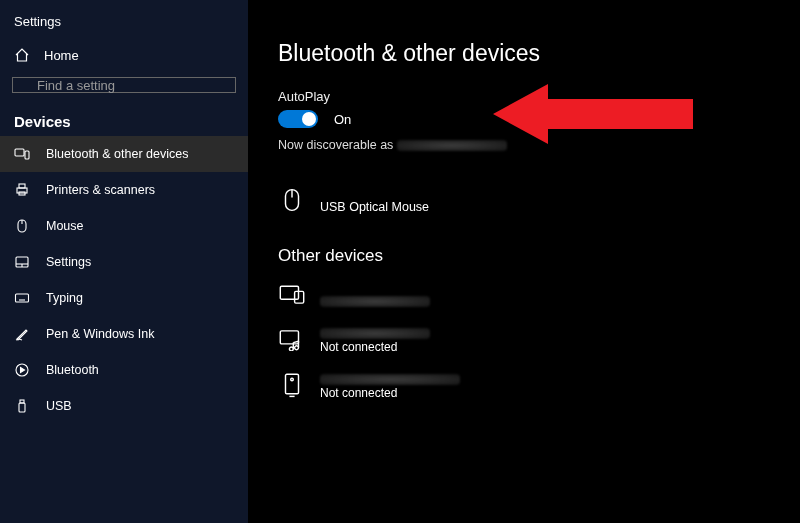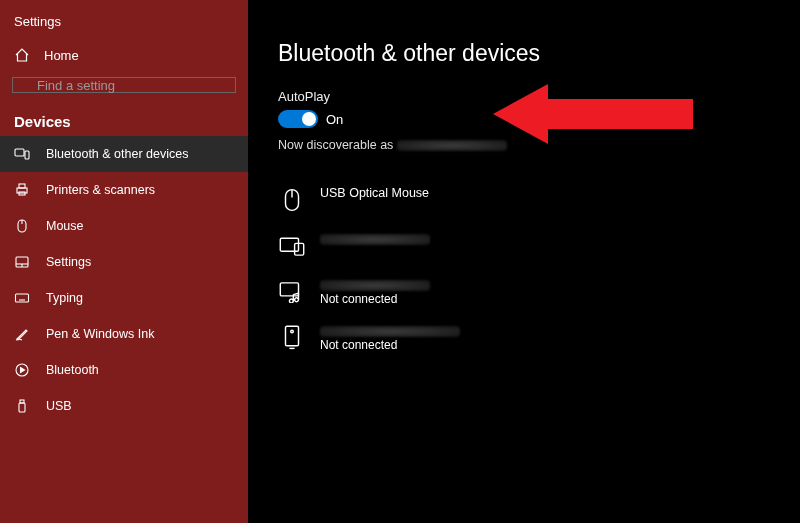--- a/index.html
+++ b/index.html
@@ -1,40 +1,40 @@
 <!DOCTYPE html>
 <html><head>
 <meta charset="utf-8">
 <style>
   * { box-sizing: border-box; margin: 0; padding: 0; }
   html, body { width: 800px; height: 523px; overflow: hidden; font-family: "Segoe UI", Arial, sans-serif; background: #000; color: #fff; font-size: 13px; }
   .app { display: flex; width: 100%; height: 100%; }
-  .sidebar { width: 248px; background: #7f1d1d; padding: 8px 0 0 0; }
+  .sidebar { width: 248px; background: #0f172a; padding: 8px 0 0 0; }
   .sb-title { font-size: 13px; padding: 6px 14px 10px 14px; font-weight: 400; }
   .sb-home { display: flex; align-items: center; gap: 14px; padding: 8px 14px; cursor: pointer; }
   .sb-home .icon { width: 16px; height: 16px; display:flex; align-items:center; justify-content:center; }
   .search-wrap { padding: 6px 12px 10px 12px; }
   .search { display: flex; align-items: center; border: 1px solid #666; height: 16px; padding: 0 24px; background: transparent; gap: 41px; }
   .search input { flex: 1; background: transparent; border: none; color: #ccc; font-size: 13px; outline: none; }
   .search input::placeholder { color: #999; }
   .sb-section { padding: 10px 14px 6px 14px; font-weight: 600; font-size: 15px; }
   .sb-item { display: flex; align-items: center; gap: 16px; padding: 10px 14px; cursor: pointer; font-size: 12.5px; }
   .sb-item.selected { background: #2b2b2b; }
   .sb-item .icon { width: 16px; height: 16px; display:flex; align-items:center; justify-content:center; color:#fff; }
   .main { flex: 1; background: #000; padding: 40px 0 0 30px; position: relative; overflow: hidden; }
   .page-title { font-size: 23px; font-weight: 400; margin-bottom: 22px; }
   .add-row { display: flex; align-items: center; gap: 16px; margin-bottom: 24px; cursor: pointer; }
   .plus-box { width: 32px; height: 32px; border: 1px solid #aaa; display:flex; align-items:center; justify-content:center; }
   .subhead { font-size: 13px; color:#eee; margin-bottom: 6px; }
-  .toggle-row { display: flex; align-items: center; gap: 8px; margin-bottom: 10px; }
+  .toggle-row { display: flex; align-items: center; gap: 16px; margin-bottom: 10px; }
   .toggle { width: 40px; height: 18px; background: #0078d7; border-radius: 10px; position: relative; cursor: pointer; }
   .toggle .knob { position: absolute; right: 2px; top: 2px; width: 14px; height: 14px; background: #fff; border-radius: 50%; }
   .discover { font-size: 12.5px; color:#ddd; margin-bottom: 30px; }
   .section-title { font-size: 17px; font-weight: 400; margin-bottom: 10px; }
-  .dev-row { display: flex; align-items: flex-start; gap: 14px; padding: 4px 0 14px 0; }
+  .dev-row { display: flex; align-items: flex-end; gap: 14px; padding: 4px 0 14px 0; }
   .dev-row .icon { width: 28px; height: 28px; display:flex; align-items:center; justify-content:center; }
   .dev-row .txt .name { font-size: 12.5px; }
   .dev-row .txt .status { font-size: 12px; color:#ffffff; }
   .redacted { display:inline-block; width:110px; height:11px; background: radial-gradient(ellipse at center,#555 0%,#222 90%); border-radius:4px; filter: blur(1.2px); opacity:.7; vertical-align:middle; }
   .red-arrow { position: absolute; left: 245px; top: 79px; pointer-events:none; }
   svg { display:block; }
 </style>
 </head>
 <body>
 
@@ -166,20 +166,21 @@
         <svg width="22" height="26" viewBox="0 0 16 20" fill="none" stroke="#fff" stroke-width="1.1">
             <rect x="3" y="2" width="10" height="16" rx="5"></rect>
             <line x1="8" y1="2" x2="8" y2="8"></line>
           </svg>
       </span>
       <div class="txt">
           <div class="name">USB Optical Mouse</div>
         </div>
     </div>
 
+    <div class="section-title" style="margin-top:18px">Other devices</div>
 
     <div class="dev-row">
       <span class="icon">
         <svg width="26" height="22" viewBox="0 0 20 16" fill="none" stroke="#fff" stroke-width="1.1">
             <rect x="1" y="2" width="14" height="10" rx="1"></rect>
             <rect x="12" y="6" width="7" height="9" rx="1"></rect>
           </svg>
       </span>
       <div class="txt">
           <div class="name"><span class="redacted"></span></div>

